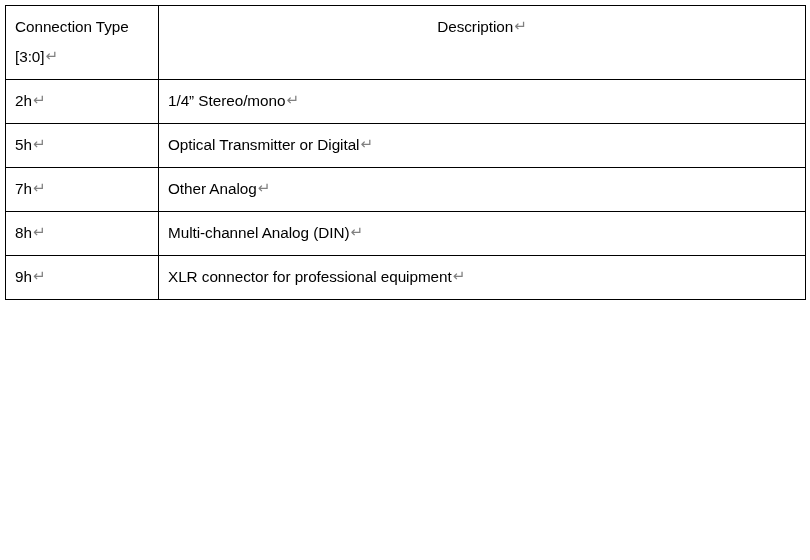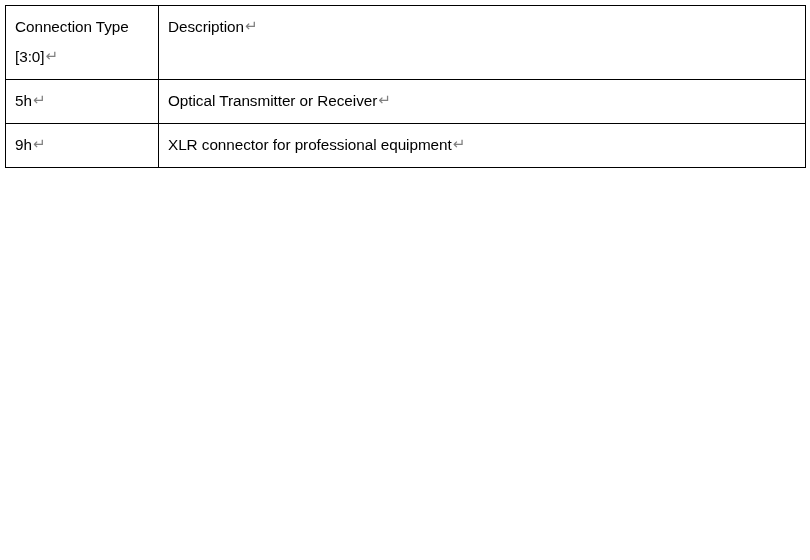--- a/index.html
+++ b/index.html
@@ -43,21 +43,21 @@
   col.col-type  { width: 153px; }
   col.col-desc  { width: 647px; }
 
   .cell-inner {
     padding: 6px 9px 7px 9px;
     font-size: 15.3px;
     line-height: 30px;
     letter-spacing: -0.05px;
   }
 
-  .cell-inner.center { }
+  .cell-inner.center { text-align: center; }
 
   
   .pilcrow {
     color: #808080;
     font-size: 15px;
     position: relative;
     top: -1px;
     padding-left: 1px;
     letter-spacing: 0;
     font-family: "DejaVu Sans", sans-serif;
@@ -79,24 +79,48 @@
         <td>
           <div class="cell-inner"><span>Connection Type [3:0]</span><span class="pilcrow">↵</span></div>
         </td>
         <td>
           <div class="cell-inner center"><span>Description</span><span class="pilcrow">↵</span></div>
         </td>
       </tr>
 
         <tr>
           <td>
+            <div class="cell-inner"><span>2h</span><span class="pilcrow">↵</span></div>
+          </td>
+          <td>
+            <div class="cell-inner"><span>1/4” Stereo/mono</span><span class="pilcrow">↵</span></div>
+          </td>
+        </tr>
+        <tr>
+          <td>
             <div class="cell-inner"><span>5h</span><span class="pilcrow">↵</span></div>
           </td>
           <td>
-            <div class="cell-inner"><span>Optical Transmitter or Receiver</span><span class="pilcrow">↵</span></div>
+            <div class="cell-inner"><span>Optical Transmitter or Digital</span><span class="pilcrow">↵</span></div>
+          </td>
+        </tr>
+        <tr>
+          <td>
+            <div class="cell-inner"><span>7h</span><span class="pilcrow">↵</span></div>
+          </td>
+          <td>
+            <div class="cell-inner"><span>Other Analog</span><span class="pilcrow">↵</span></div>
+          </td>
+        </tr>
+        <tr>
+          <td>
+            <div class="cell-inner"><span>8h</span><span class="pilcrow">↵</span></div>
+          </td>
+          <td>
+            <div class="cell-inner"><span>Multi-channel Analog (DIN)</span><span class="pilcrow">↵</span></div>
           </td>
         </tr>
         <tr>
           <td>
             <div class="cell-inner"><span>9h</span><span class="pilcrow">↵</span></div>
           </td>
           <td>
             <div class="cell-inner"><span>XLR connector for professional equipment</span><span class="pilcrow">↵</span></div>
           </td>
         </tr>

